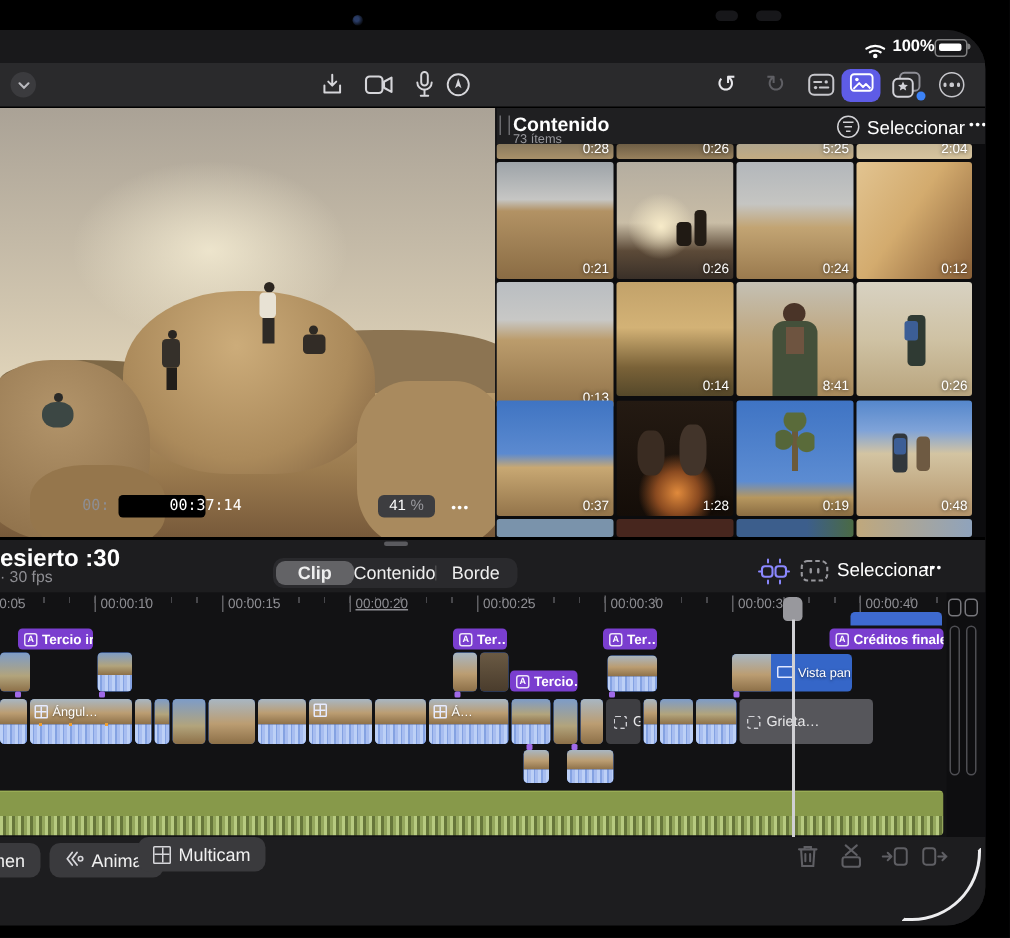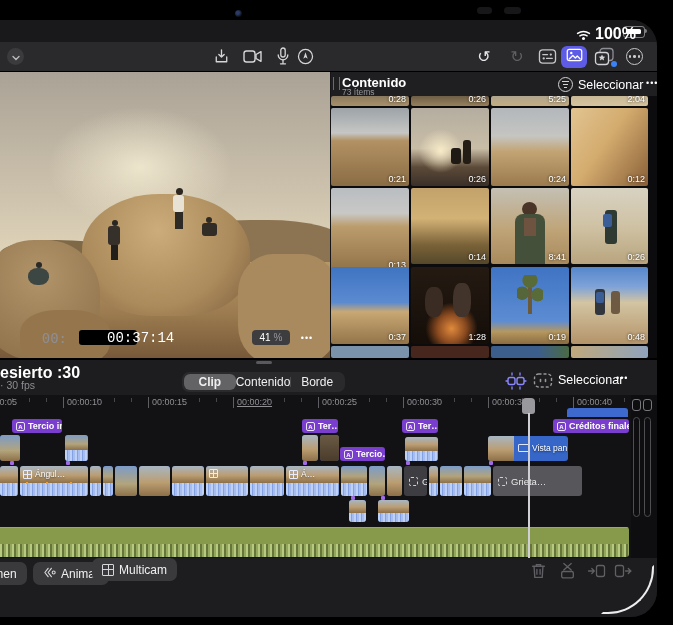--- a/index.html
+++ b/index.html
@@ -50,21 +50,21 @@
 <div class="screen">
 
   <div class="c" style="left:0;top:0;width:657px;height:22px;background:#19191b;">
     <span class="c" style="left:576px;top:6px;">
       <svg width="15" height="11" viewBox="0 0 15 11">
         <path d="M1.6 4.4a10.6 10.6 0 0 1 11.8 0" fill="none" stroke="#fff" stroke-width="1.5" stroke-linecap="round"></path>
         <path d="M3.9 6.8a7 7 0 0 1 7.2 0" fill="none" stroke="#fff" stroke-width="1.5" stroke-linecap="round"></path>
         <circle cx="7.5" cy="9.4" r="1.5" fill="#fff"></circle>
       </svg>
     </span>
-    <span class="c" style="left:595px;top:5px;font-size:16px;font-weight:600;color:#fff;">100%</span>
+    <span class="c" style="left:595px;top:5px;font-size:11px;font-weight:600;color:#fff;">100%</span>
     <span class="c" style="left:623px;top:6px;width:20px;height:10px;border:1px solid rgba(255,255,255,.45);border-radius:3px;">
       <i class="c" style="left:1.5px;top:1.5px;width:15px;height:5px;border-radius:1.5px;background:#fff;"></i>
     </span>
     <span class="c" style="left:645px;top:9px;width:2px;height:4px;border-radius:0 2px 2px 0;background:rgba(255,255,255,.45);"></span>
   </div>
 
   <div class="c" style="left:0;top:22px;width:657px;height:30px;background:#2a2a2c;border-bottom:1px solid #000;box-sizing:border-box;">
     <div class="c" style="left:7px;top:6px;width:17px;height:17px;border-radius:50%;background:#3b3b3e;display:flex;align-items:center;justify-content:center;">
       <span>
         <svg width="10" height="8" viewBox="0 0 10 8">
@@ -165,23 +165,23 @@
       <div class="c" style="left:175px;top:140px;width:8px;height:17px;background:#2e2a26;"></div>
       <div class="c" style="left:112px;top:148px;width:6px;height:6px;border-radius:50%;background:#2a2622;"></div>
       <div class="c" style="left:108px;top:154px;width:12px;height:19px;border-radius:3px;background:#35302a;"></div>
       <div class="c" style="left:111px;top:173px;width:7px;height:15px;background:#221e1a;"></div>
       <div class="c" style="left:36px;top:190px;width:6px;height:6px;border-radius:50%;background:#2a2a28;"></div>
       <div class="c" style="left:28px;top:196px;width:21px;height:17px;border-radius:45%;background:#3c4744;"></div>
       <div class="c" style="left:206px;top:145px;width:6px;height:6px;border-radius:50%;background:#2e2a24;"></div>
       <div class="c" style="left:202px;top:151px;width:15px;height:13px;border-radius:3px;background:#322c26;"></div>
     </div>
 
-    <div class="c" style="left:79px;top:258px;width:58px;height:15px;background:#000;border-radius:3px;display:flex;align-items:center;justify-content:center;font-family:'DejaVu Sans Mono',monospace;font-size:14px;gap:40px;">
+    <div class="c" style="left:79px;top:258px;width:58px;height:15px;background:#000;border-radius:3px;display:flex;align-items:center;justify-content:center;font-family:'DejaVu Sans Mono',monospace;font-size:10px;gap:40px;">
       <span style="color:#8e8e93;">00:</span>
-        <span style="color:#fff;font-family:Liberation Mono, monospace;">00:37:14</span>
+        <span style="color:#fff;">00:37:14</span>
     </div>
     <div class="c" style="left:252px;top:258px;width:38px;height:15px;background:#3d3d40;border-radius:4px;display:flex;align-items:center;justify-content:center;gap:3px;font-size:10px;">
       <span style="color:#fff;">41</span>
       <span style="color:#98989d;">%</span>
     </div>
     <div class="c" style="left:294px;top:258px;width:26px;height:15px;display:flex;align-items:center;justify-content:center;font-size:9px;letter-spacing:1px;color:#fff;">
       <span>•••</span>
     </div>
   </div>
 

